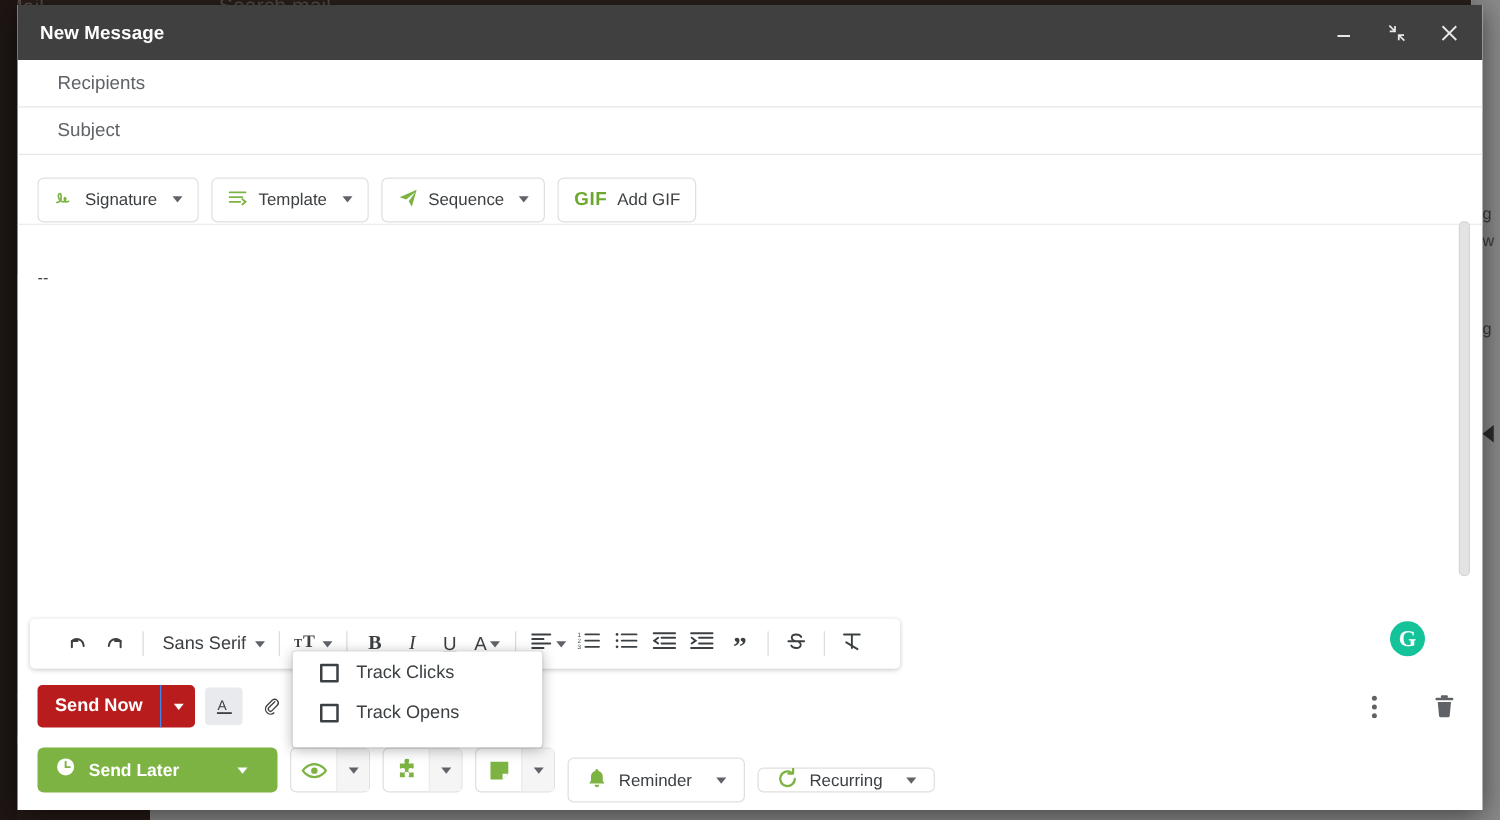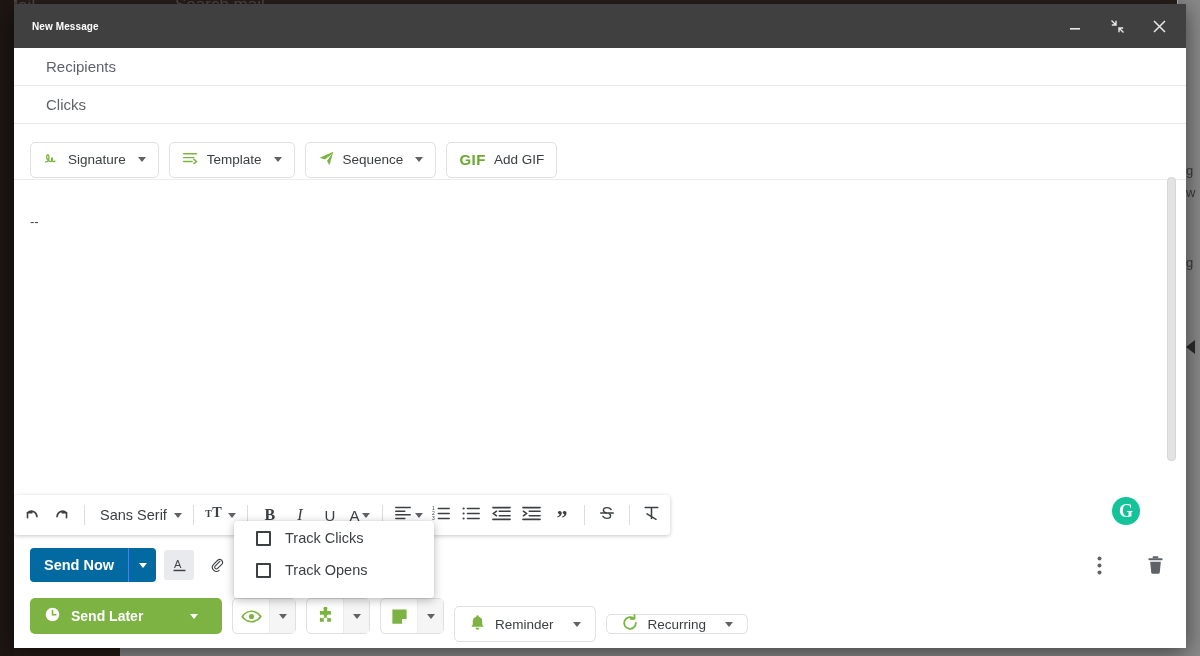--- a/index.html
+++ b/index.html
@@ -50,21 +50,21 @@
   #compose {
     position: absolute; left: 14px; top: 4px; width: 1172px; height: 644px;
     background: #ffffff;
     box-shadow: 0 4px 22px rgba(0,0,0,.55);
     overflow: hidden;
   }
   #titlebar {
     height: 44px; background: #404040; color: #fff;
     display: flex; align-items: center; padding: 0 14px 0 18px;
   }
-  #title-text { font-size: 10px; font-weight: bold; letter-spacing: .1px; }
+  #title-text { font-size: 15px; font-weight: bold; letter-spacing: .1px; }
   #title-actions { margin-left: auto; display: flex; align-items: center; gap: 16px; }
   .tb-btn {
     width: 26px; height: 26px; display: flex; align-items: center; justify-content: center;
     color: #e8e8e8; cursor: pointer;
   }
   .tb-btn svg { display:block; }
 
   .field {
     height: 38px; display: flex; align-items: center;
     border-bottom: 1px solid #e8e8e8; padding: 0 32px;
@@ -94,24 +94,24 @@
   }
   #sig-sep { color: #3c4043; font-size: 13px; font-family: "Liberation Sans", sans-serif; }
   #body-scroll {
     position: absolute; right: 10px; top: -3px; width: 9px; height: 284px;
     background: #e3e3e3; border-radius: 4px; border: 1px solid #d6d6d6;
   }
 
   
   #fmtbar-wrap { position: relative; height: 46px; }
   #fmtbar {
-    position: absolute; left: 0; top: 0; height: 40px;
+    position: absolute; left: 10px; top: 0; height: 40px;
     display: flex; align-items: center; gap: 2px;
     background: #fff; border-radius: 4px;
-    box-shadow: 0 1px 4px rgba(0,0,0,.22); padding: 0 4px;
+    box-shadow: 0 1px 4px rgba(0,0,0,.22); padding: 0 24px;
   }
   .fbtn {
     min-width: 28px; height: 30px; display: flex; align-items: center;
     justify-content: center; cursor: pointer; color: #3c4043; gap: 3px;
     padding: 0 3px; border-radius: 3px;
   }
   .fsep { width: 1px; height: 20px; background: #dadce0; margin: 0 6px; }
   .font-name { font-size: 14.5px; color: #3c4043; padding: 0 4px; }
   #grammarly {
     position: absolute; right: 46px; top: 2px;
@@ -138,21 +138,21 @@
     width: 15px; height: 15px; border: 2px solid #3c4043; border-radius: 1px;
     flex: 0 0 auto;
   }
 
   
   #sendrow {
     height: 48px; display: flex; align-items: center; padding: 0 16px;
     position: relative;
   }
   #send-now {
-    height: 34px; background: #0369a1; border-radius: 4px;
+    height: 34px; background: #b91c1c; border-radius: 4px;
     display: flex; align-items: stretch; cursor: pointer; overflow: hidden;
   }
   #send-now-label {
     color: #fff; font-size: 14.5px; font-weight: bold;
     display: flex; align-items: center; padding: 0 14px;
   }
   #send-now-caret {
     width: 28px; display: flex; align-items: center; justify-content: center;
     border-left: 1px solid #3d86ea;
   }
@@ -245,21 +245,21 @@
         </svg>
       </div>
     </div>
   </div>
 
   <div class="field">
     <span class="field-label">Recipients</span>
   </div>
 
   <div class="field">
-    <span class="field-label">Clicks</span>
+    <span class="field-label">Subject</span>
   </div>
 
   <div id="btnbar">
 
     <div class="pill">
       <span>
         <svg width="17" height="17" viewBox="0 0 20 20" fill="none" stroke="#7cb342" stroke-width="1.6" stroke-linecap="round">
           <path d="M3 14c3 0 4-2 4-5s-1-4-2-3-1 4 1 6 4 2 5 0-1-4-1-1 2 3 4 2"></path>
         </svg>
       </span>

